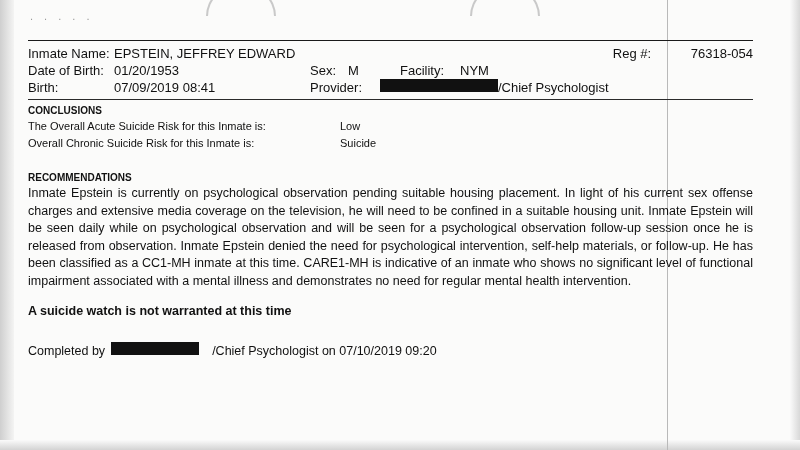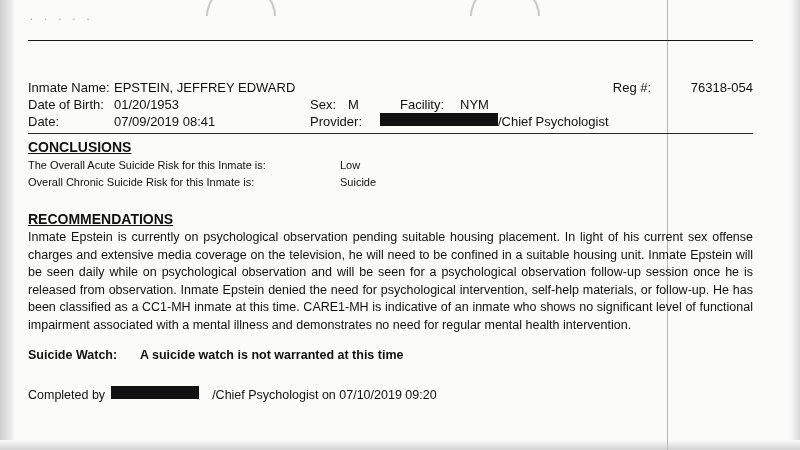--- a/index.html
+++ b/index.html
@@ -102,37 +102,35 @@
   .c-name  { width: 196px; }
   .c-sexlbl { width: 38px; }
   .c-sexval { width: 52px; }
   .c-faclbl { width: 60px; }
   .c-provlbl { width: 70px; }
 
   .right-col {
     margin-left: auto;
     display: flex;
     align-items: flex-end;
-    margin-top: 34px;
   }
   .right-col .rl { width: 78px; }
 
   .redact {
     display: inline-block;
     background: #111;
     height: 13px;
     vertical-align: -2px;
   }
   .redact.w1 { width: 118px; }
   .redact.w2 { width: 88px; }
 
   .section-title {
-    font-size: 14px;
+    font-size: 10px;
     font-weight: 700;
-    text-decoration: underline;
     margin: 5px 0 2px 0;
   }
 
   .risk-row {
     display: flex;
     font-size: 11px;
     line-height: 17px;
   }
   .risk-row .q { width: 312px; }
   .risk-row .a { font-weight: 400; }
@@ -192,21 +190,21 @@
       <div class="row">
         <span class="lbl c-label">Date of Birth:</span>
         <span class="val c-name">01/20/1953</span>
         <span class="lbl c-sexlbl">Sex:</span>
         <span class="val c-sexval">M</span>
         <span class="lbl c-faclbl">Facility:</span>
         <span class="val">NYM</span>
       </div>
 
       <div class="row">
-        <span class="lbl c-label">Date:</span>
+        <span class="lbl c-label">Birth:</span>
         <span class="val c-name">07/09/2019 08:41</span>
         <span class="lbl c-provlbl">Provider:</span>
         <span class="redact w1"></span>
         <span class="val">/Chief Psychologist</span>
       </div>
 
     </div>
 
     <div class="rule thin"></div>
 
@@ -220,21 +218,20 @@
     <div class="risk-row">
       <span class="q">Overall Chronic Suicide Risk for this Inmate is:</span>
       <span class="a">Suicide</span>
     </div>
 
     <div class="section-title" style="margin-top:20px;">RECOMMENDATIONS</div>
 
     <p class="para">Inmate Epstein is currently on psychological observation pending suitable housing placement.  In light of his current sex offense charges and extensive media coverage on the television, he will need to be confined in a suitable housing unit.  Inmate Epstein will be seen daily while on psychological observation and will be seen for a psychological observation follow-up session once he is released from observation.  Inmate Epstein denied the need for psychological intervention, self-help materials, or follow-up. He has been classified as a CC1-MH inmate at this time.  CARE1-MH is indicative of an inmate who shows no significant level of functional impairment associated with a mental illness and demonstrates no need for regular mental health intervention.</p>
 
     <div class="watch">
-      <span class="wlbl">Suicide Watch:</span>
       <span>A suicide watch is not warranted at this time</span>
     </div>
 
     <div class="completed">
       <span class="ctext">Completed by</span>
       <span class="redact w2"></span>
       <span class="after">/Chief Psychologist on 07/10/2019 09:20</span>
     </div>
 
   </div>

